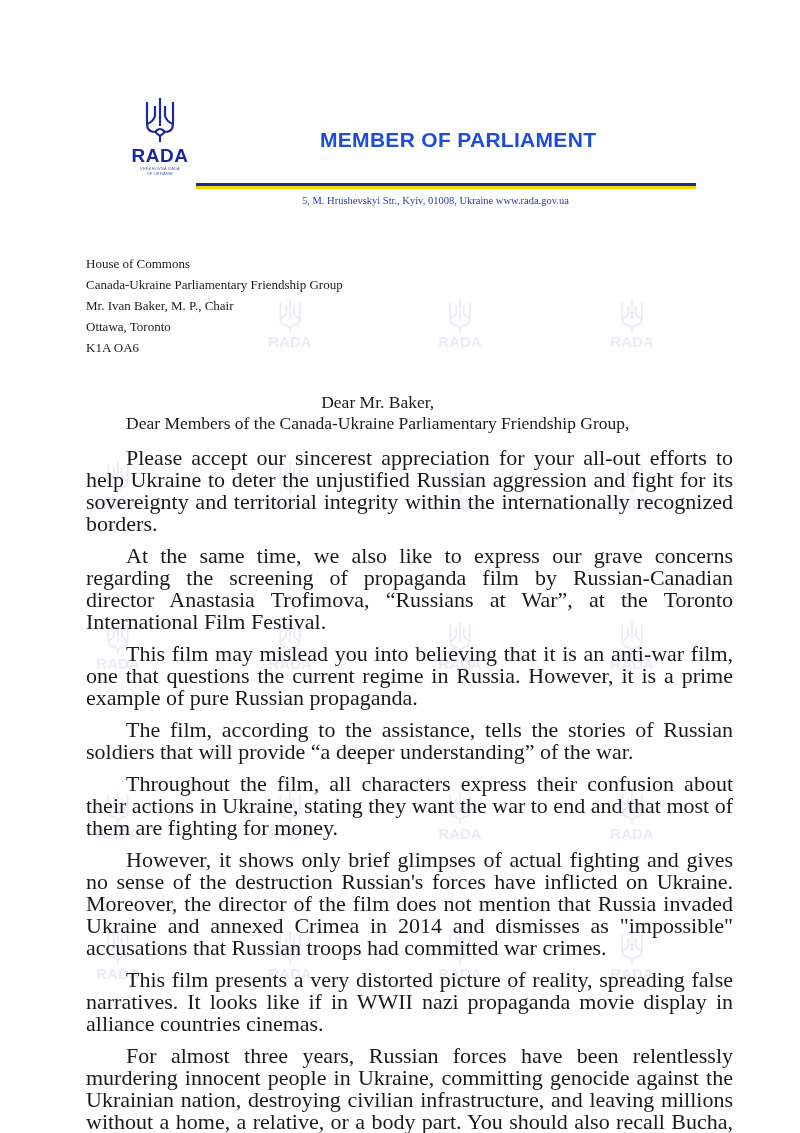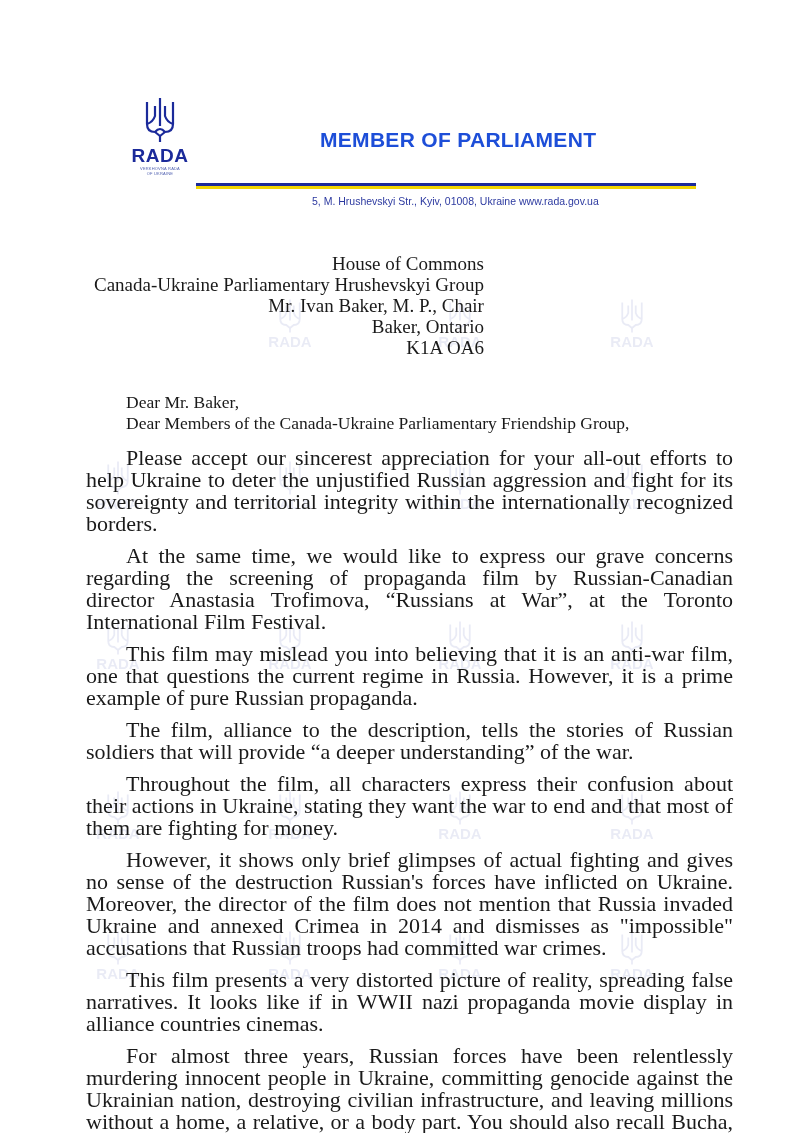--- a/index.html
+++ b/index.html
@@ -9,33 +9,33 @@
 
     
     .logo { position: absolute; left: 128px; top: 66px; width: 64px; text-align: center; }
     .logo svg { display: block; margin: 0 auto; }
     .logo-name { font-family: "Liberation Sans", sans-serif; font-weight: bold; font-size: 19px; color: #1b2a9a; letter-spacing: 0.5px; margin-top: 2px; line-height: 20px; }
     .logo-sub { font-family: "Liberation Sans", sans-serif; font-size: 4px; color: #5060b0; line-height: 5px; letter-spacing: 0.2px; }
 
     .lh-title { position: absolute; left: 320px; top: 98px; font-family: "Liberation Sans", sans-serif; font-size: 21px; font-weight: bold; color: #1d4ed8; letter-spacing: 0.3px; }
     .lh-rule-blue { position: absolute; left: 196px; top: 153px; width: 500px; height: 3px; background: #1b2a9a; }
     .lh-rule-yellow { position: absolute; left: 196px; top: 156px; width: 500px; height: 3px; background: #f2d600; }
-    .lh-address { position: absolute; left: 312px; top: 165px; font-family: Liberation Sans, sans-serif; font-size: 10.5px; color: #2d3aa0; }
+    .lh-address { position: absolute; left: 302px; top: 165px; font-family: Liberation Serif, serif; font-size: 10.5px; color: #2d3aa0; }
 
     
     .wm { position: absolute; width: 60px; text-align: center; opacity: 0.09; }
     .wm svg { display: block; margin: 0 auto; }
     .wm-text { font-family: "Liberation Sans", sans-serif; font-weight: bold; font-size: 15px; color: #1b2a9a; line-height: 16px; }
 
     
-    .addr { position: absolute; left: 94px; top: 223px; font-size: 19px; line-height: 21px; text-align: right; }
+    .addr { position: absolute; left: 86px; top: 223px; font-size: 13px; line-height: 21px; }
     .addr div { white-space: nowrap; }
     .dateline { position: absolute; right: 66px; top: 330px; font-size: 17.5px; white-space: nowrap; }
     .salutation { position: absolute; left: 126px; top: 362px; font-size: 17.5px; line-height: 21px; }
-    .salutation div { white-space: nowrap; }
+    .salutation div { white-space: nowrap; text-align: center; }
 
     .body { position: absolute; left: 86px; top: 417px; width: 647px; font-size: 22px; line-height: 22px; }
     .body p { margin: 0 0 10px 0; text-indent: 40px; text-align: justify; }
   </style>
 </head>
 <body>
 
 <div class="page">
 
   <div class="logo">
@@ -285,36 +285,36 @@
             <path d="M30 28 Q24 26 22 20 L22 10"></path>
             <path d="M17 40 L17 46"></path>
           </g>
         </svg>
         <div class="wm-text">RADA</div>
       </div>
     </div>
 
   <div class="addr">
     <div>House of Commons</div>
-    <div>Canada-Ukraine Parliamentary Hrushevskyi Group</div>
+    <div>Canada-Ukraine Parliamentary Friendship Group</div>
     <div>Mr. Ivan Baker, M. P., Chair</div>
-    <div>Baker, Ontario</div>
+    <div>Ottawa, Toronto</div>
     <div>K1A OA6</div>
   </div>
 
 
   <div class="salutation">
     <div>Dear Mr. Baker,</div>
     <div>Dear Members of the Canada-Ukraine Parliamentary Friendship Group,</div>
   </div>
 
   <div class="body">
     <p>Please accept our sincerest appreciation for your all-out efforts to help Ukraine to deter the unjustified Russian aggression and fight for its sovereignty and territorial integrity within the internationally recognized borders.</p>
-    <p>At the same time, we would like to express our grave concerns regarding the screening of propaganda film by Russian-Canadian director Anastasia Trofimova, “Russians at War”, at the Toronto International Film Festival.</p>
+    <p>At the same time, we also like to express our grave concerns regarding the screening of propaganda film by Russian-Canadian director Anastasia Trofimova, “Russians at War”, at the Toronto International Film Festival.</p>
     <p>This film may mislead you into believing that it is an anti-war film, one that questions the current regime in Russia. However, it is a prime example of pure Russian propaganda.</p>
-    <p>The film, alliance to the description, tells the stories of Russian soldiers that will provide “a deeper understanding” of the war.</p>
+    <p>The film, according to the assistance, tells the stories of Russian soldiers that will provide “a deeper understanding” of the war.</p>
     <p>Throughout the film, all characters express their confusion about their actions in Ukraine, stating they want the war to end and that most of them are fighting for money.</p>
     <p>However, it shows only brief glimpses of actual fighting and gives no sense of the destruction Russian's forces have inflicted on Ukraine. Moreover, the director of the film does not mention that Russia invaded Ukraine and annexed Crimea in 2014 and dismisses as "impossible" accusations that Russian troops had committed war crimes.</p>
     <p>This film presents a very distorted picture of reality, spreading false narratives. It looks like if in WWII nazi propaganda movie display in alliance countries cinemas.</p>
     <p>For almost three years, Russian forces have been relentlessly murdering innocent people in Ukraine, committing genocide against the Ukrainian nation, destroying civilian infrastructure, and leaving millions without a home, a relative, or a body part. You should also recall Bucha, Irpin, Izium, Mariupol, and the civilians who were</p>
   </div>
 
 </div>
 
 </body></html>

